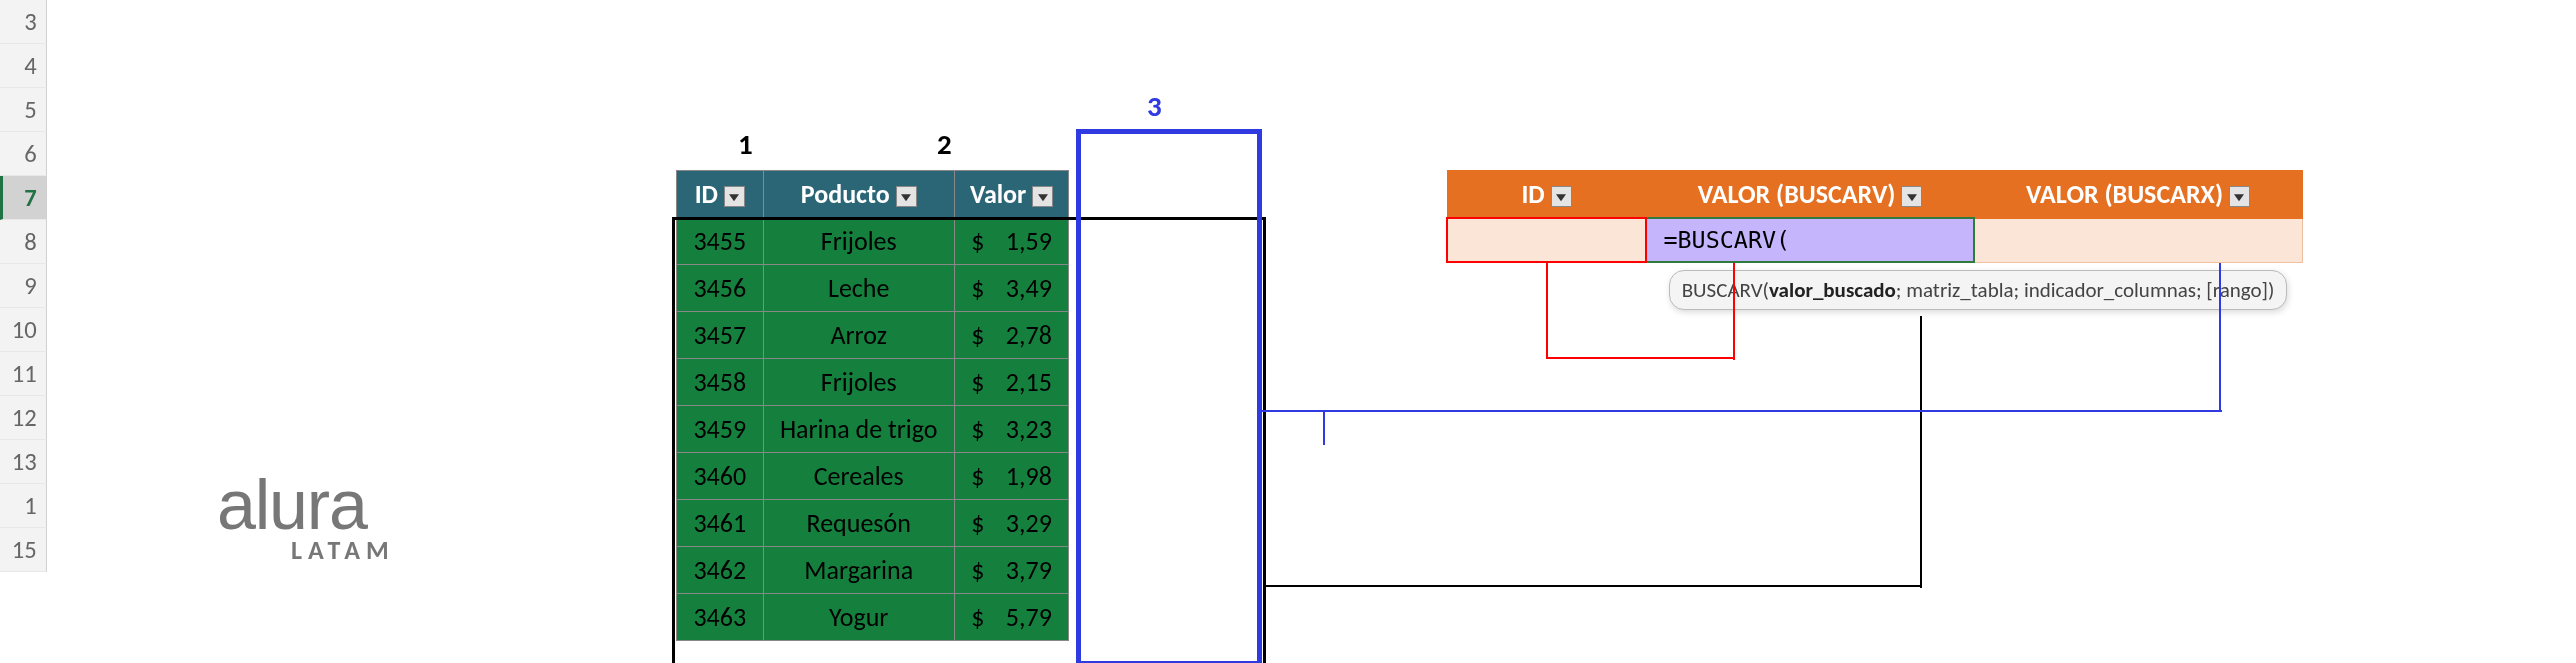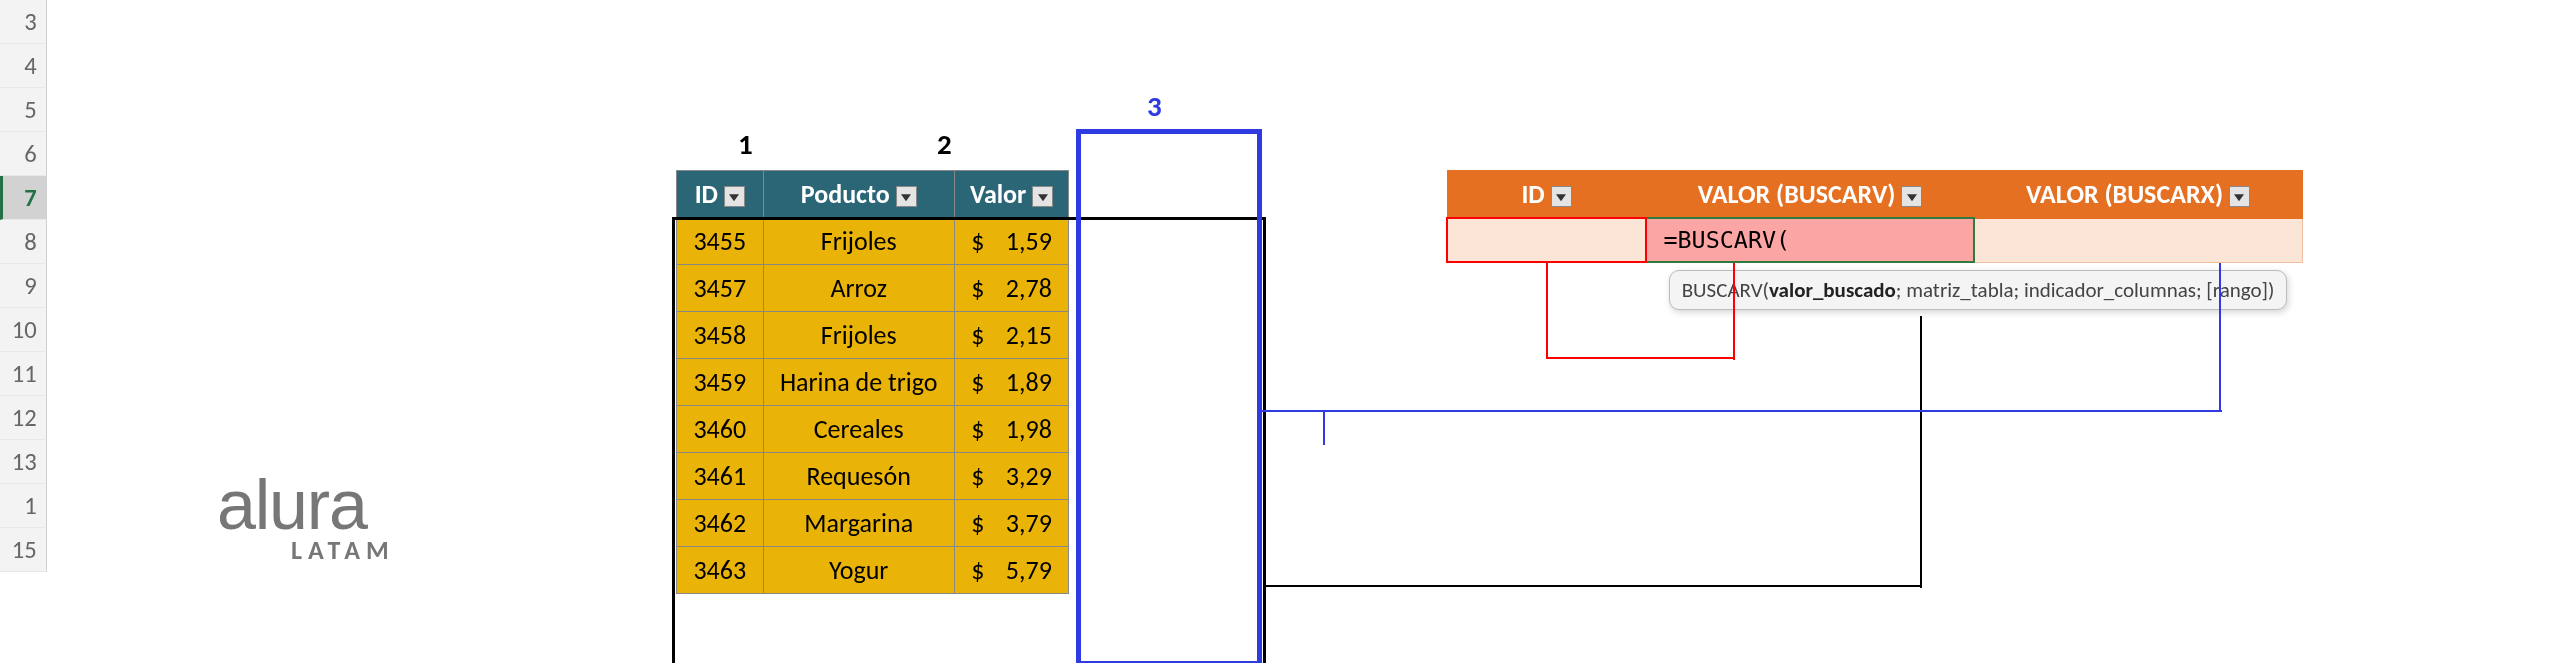--- a/index.html
+++ b/index.html
@@ -9,35 +9,35 @@
   .row-gutter { position: absolute; left: 0; top: 0; width: 47px; }
   .row-num { height: 44px; display: flex; align-items: center; justify-content: flex-end; padding-right: 9.4px; font-size: 24.6px; color: #666; border-right: 0.6px solid #d0d0d0; border-bottom: 0.6px solid #e8e8e8; background: #f3f3f3; font-weight: 300; }
   .row-num.selected { background: #d2d2d2; border-left: 3.5px solid #217346; font-weight: 600; color: #217346; }
 
   
   .col-label { position: absolute; font-size: 29px; font-weight: 700; color: #000; }
 
   
   .src-table { position: absolute; left: 676px; top: 170px; border-collapse: collapse; }
   .src-table th { background: #2b6676; color: #fff; font-weight: 700; font-size: 26px; padding: 7px 15px; border: 1.8px solid #888; position: relative; }
-  .src-table td { background: #eab308; font-size: 26px; padding: 7px 16.4px; border: 1.8px solid #888; text-align: center; }
+  .src-table td { background: #15803d; font-size: 26px; padding: 7px 16.4px; border: 1.8px solid #888; text-align: center; }
   .src-table .price { display: flex; justify-content: space-between; gap: 17.6px; }
   .filter-btn { display: inline-block; width: 21px; height: 21px; background: #e4e4e4; border: 1.2px solid #888; margin-left: 5.9px; vertical-align: middle; position: relative; }
   .filter-btn::after { content: ""; position: absolute; left: 50%; top: 50%; transform: translate(-50%,-40%); border-left: 5.3px solid transparent; border-right: 5.3px solid transparent; border-top: 7px solid #333; }
 
   
   .res-table { position: absolute; left: 1446px; top: 170px; border-collapse: collapse; }
   .res-table th { background: #e67022; color: #fff; font-weight: 700; font-size: 26px; padding: 7px 17.6px; border: 1.8px solid #e67022; position: relative; white-space: nowrap; }
   .res-table td { background: #fbe5d6; font-size: 26px; padding: 7px 16.4px; border: 1.8px solid #f0c0a0; height: 44px; }
   .res-table .id-cell { border: 2.9px solid #ff0000; width: 199px; }
-  .res-table .formula-cell { border: 2.9px solid #2f7b3b; font-family: Consolas, monospace; font-size: 23.4px; text-align: left; width: 328px; background: #fca5a5; }
+  .res-table .formula-cell { border: 2.9px solid #2f7b3b; font-family: Consolas, monospace; font-size: 23.4px; text-align: left; width: 328px; background: #c4b5fd; }
   .res-table .x-cell { width: 328px; }
 
   
-  .tooltip { position: absolute; left: 1669px; top: 270px; background: #f4f4f4; border: 1.2px solid #bbb; border-radius: 10px; padding: 5.9px 11.7px; font-size: 21px; font-family: Calibri, Arial, sans-serif; color: #444; white-space: nowrap; box-shadow: 1.2px 2.3px 5.9px rgba(0,0,0,.15); }
+  .tooltip { position: absolute; left: 1669px; top: 270px; background: #f4f4f4; border: 1.2px solid #bbb; border-radius: 15px; padding: 5.9px 11.7px; font-size: 21px; font-family: Calibri, Arial, sans-serif; color: #444; white-space: nowrap; box-shadow: 1.2px 2.3px 5.9px rgba(0,0,0,.15); }
   .tooltip .bold { font-weight: 700; color: #222; }
 
   
   .logo { position: absolute; left: 217px; top: 474px; color: #777; }
   .logo .main { font-size: 70px; font-weight: 400; letter-spacing: -1.2px; line-height: .9; font-family: Arial, sans-serif; }
   .logo .sub { font-size: 26px; font-weight: 700; letter-spacing: 5.9px; margin-left: 74px; margin-top: -3.5px; }
 
   
   .line { position: absolute; background: transparent; }
   .line.blue { border-color: #2f3be0; }
@@ -85,20 +85,30 @@
         <td>3455</td>
         <td>Frijoles</td>
         <td>
           <div class="price">
             <span>$</span>
             <span>1,59</span>
           </div>
         </td>
       </tr>
       <tr>
+        <td>3456</td>
+        <td>Leche</td>
+        <td>
+          <div class="price">
+            <span>$</span>
+            <span>3,49</span>
+          </div>
+        </td>
+      </tr>
+      <tr>
         <td>3457</td>
         <td>Arroz</td>
         <td>
           <div class="price">
             <span>$</span>
             <span>2,78</span>
           </div>
         </td>
       </tr>
       <tr>
@@ -110,21 +120,21 @@
             <span>2,15</span>
           </div>
         </td>
       </tr>
       <tr>
         <td>3459</td>
         <td>Harina de trigo</td>
         <td>
           <div class="price">
             <span>$</span>
-            <span>1,89</span>
+            <span>3,23</span>
           </div>
         </td>
       </tr>
       <tr>
         <td>3460</td>
         <td>Cereales</td>
         <td>
           <div class="price">
             <span>$</span>
             <span>1,98</span>

